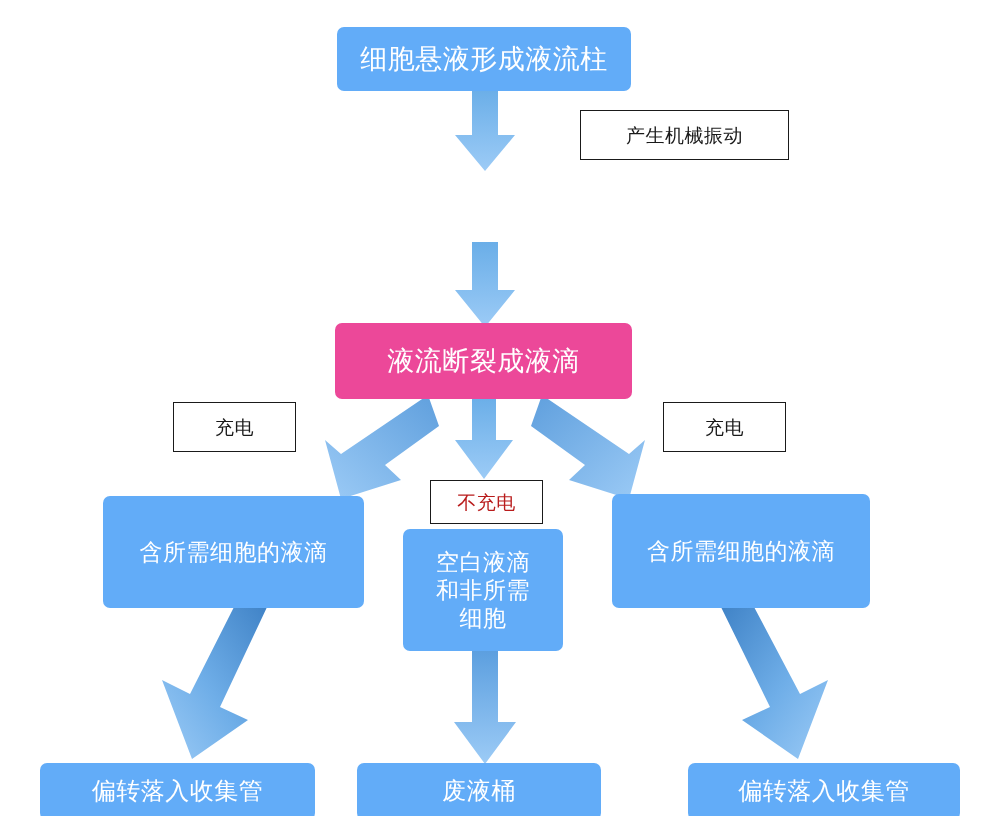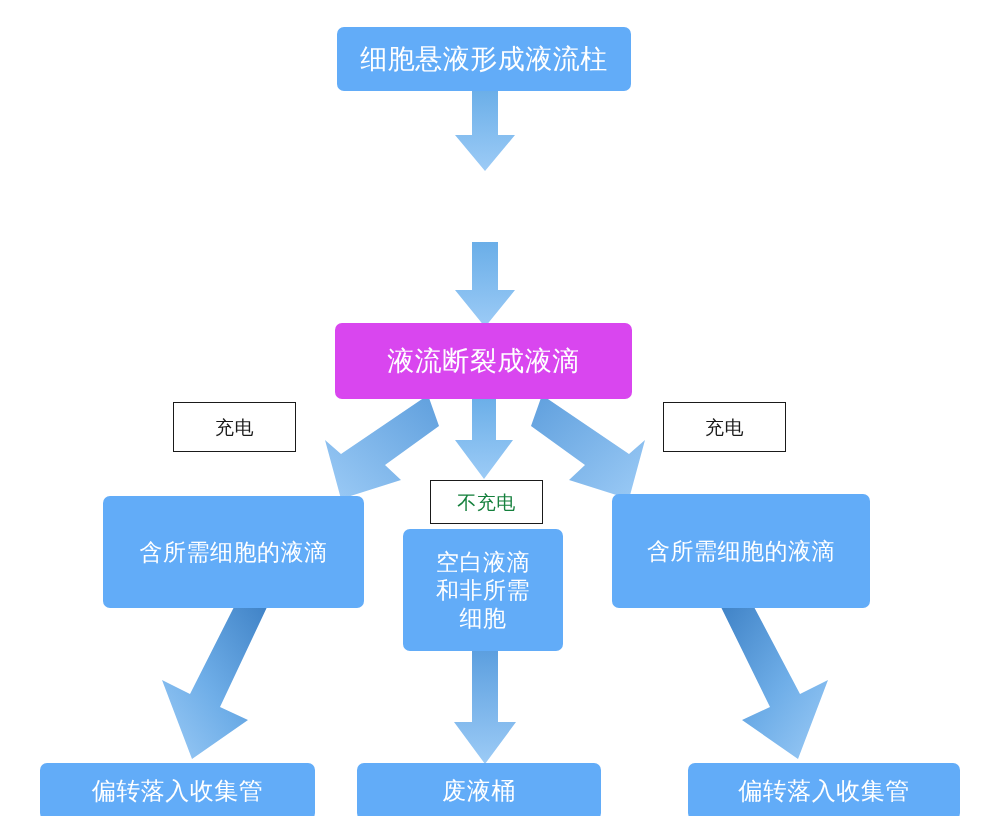--- a/index.html
+++ b/index.html
@@ -151,36 +151,37 @@
           <stop offset="100%" stop-color="#9CCBF6"></stop>
         </linearGradient>
       </defs>
       <polygon points="20,1 53,1 100,90 128,76 98,155 42,116 70,103" fill="url(#gDiagR2)"></polygon>
     </svg>
   </div>
 
   <div class="node" style="left: 337px; top: 11px; width: 294px; height: 64px; font-size: 27px; background: rgb(98, 172, 248); color: rgb(255, 255, 255);">细胞悬液形成液流柱</div>
 
 
-  <div class="node" style="left: 335px; top: 307px; width: 297px; height: 76px; font-size: 27px; background: #d946ef; color: rgb(255, 255, 255);">液流断裂成液滴</div>
+  <div class="node" style="left: 335px; top: 307px; width: 297px; height: 76px; font-size: 27px; background: #ec4899; color: rgb(255, 255, 255);">液流断裂成液滴</div>
 
   <div class="node" style="left: 103px; top: 480px; width: 261px; height: 112px; font-size: 23px; background: rgb(98, 172, 248); color: rgb(255, 255, 255);">含所需细胞的液滴</div>
 
   <div class="node" style="left: 403px; top: 513px; width: 160px; height: 122px; font-size: 23px; background: rgb(98, 172, 248); color: rgb(255, 255, 255);">空白液滴
 和非所需
 细胞</div>
 
   <div class="node" style="left: 612px; top: 478px; width: 258px; height: 114px; font-size: 23px; background: rgb(98, 172, 248); color: rgb(255, 255, 255);">含所需细胞的液滴</div>
 
   <div class="node" style="left: 40px; top: 747px; width: 275px; height: 57px; font-size: 24px; background: rgb(98, 172, 248); color: rgb(255, 255, 255);">偏转落入收集管</div>
 
   <div class="node" style="left: 357px; top: 747px; width: 244px; height: 57px; font-size: 24px; background: rgb(98, 172, 248); color: rgb(255, 255, 255);">废液桶</div>
 
   <div class="node" style="left: 688px; top: 747px; width: 272px; height: 57px; font-size: 24px; background: rgb(98, 172, 248); color: rgb(255, 255, 255);">偏转落入收集管</div>
 
+  <div class="label-box" style="left: 580px; top: 94px; width: 209px; height: 50px; font-size: 19px; border-color: rgb(26, 26, 26); color: rgb(26, 26, 26);">产生机械振动</div>
 
   <div class="label-box" style="left: 173px; top: 386px; width: 123px; height: 50px; font-size: 19px; border-color: rgb(26, 26, 26); color: rgb(26, 26, 26);">充电</div>
 
-  <div class="label-box" style="left: 430px; top: 464px; width: 113px; height: 44px; font-size: 19px; border-color: rgb(26, 26, 26); color: #15803d;">不充电</div>
+  <div class="label-box" style="left: 430px; top: 464px; width: 113px; height: 44px; font-size: 19px; border-color: rgb(26, 26, 26); color: #b91c1c;">不充电</div>
 
   <div class="label-box" style="left: 663px; top: 386px; width: 123px; height: 50px; font-size: 19px; border-color: rgb(26, 26, 26); color: rgb(26, 26, 26);">充电</div>
 
 </div>
 
 </body></html>

